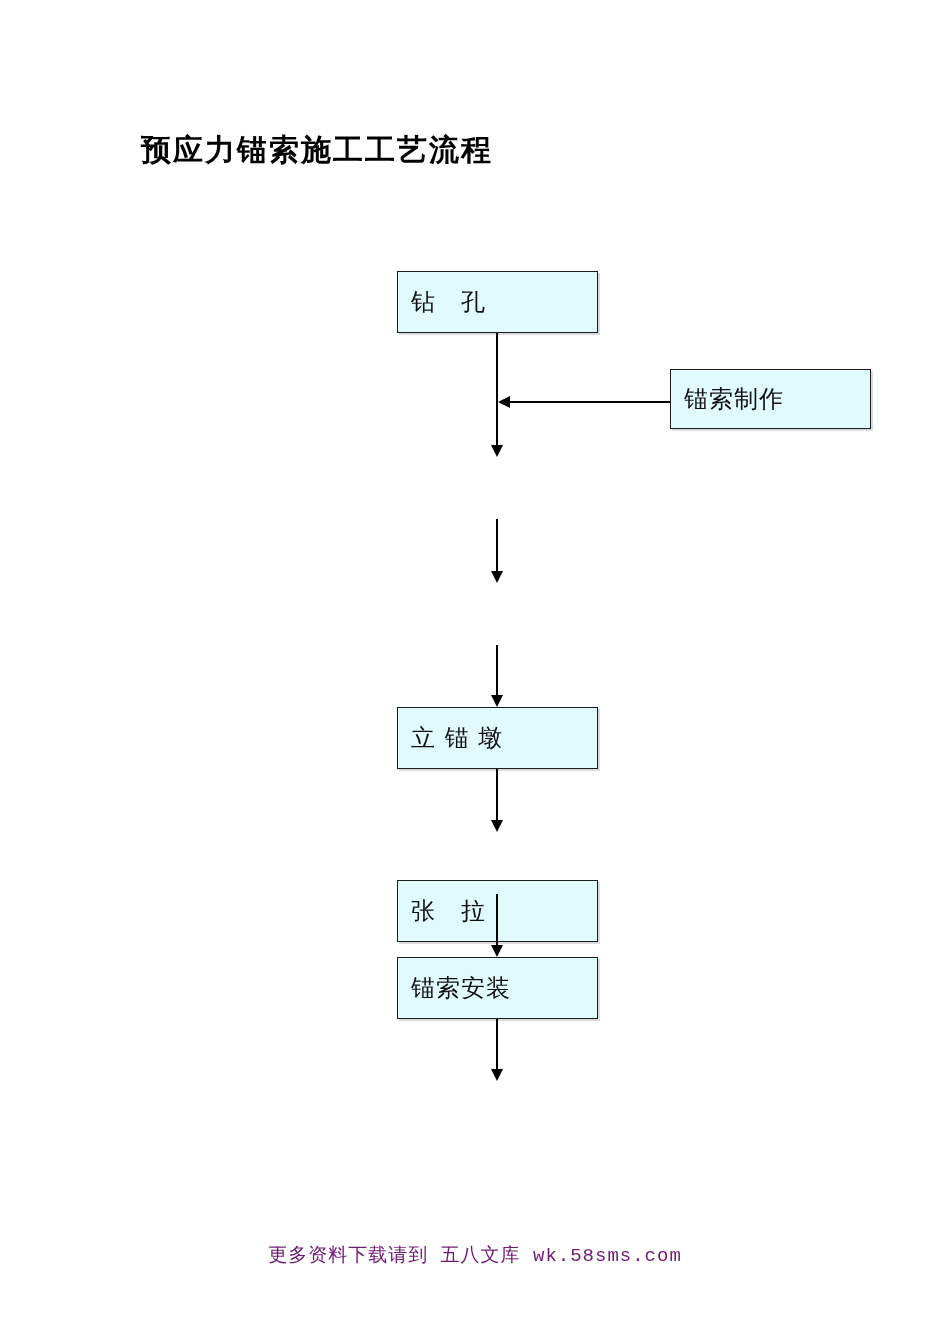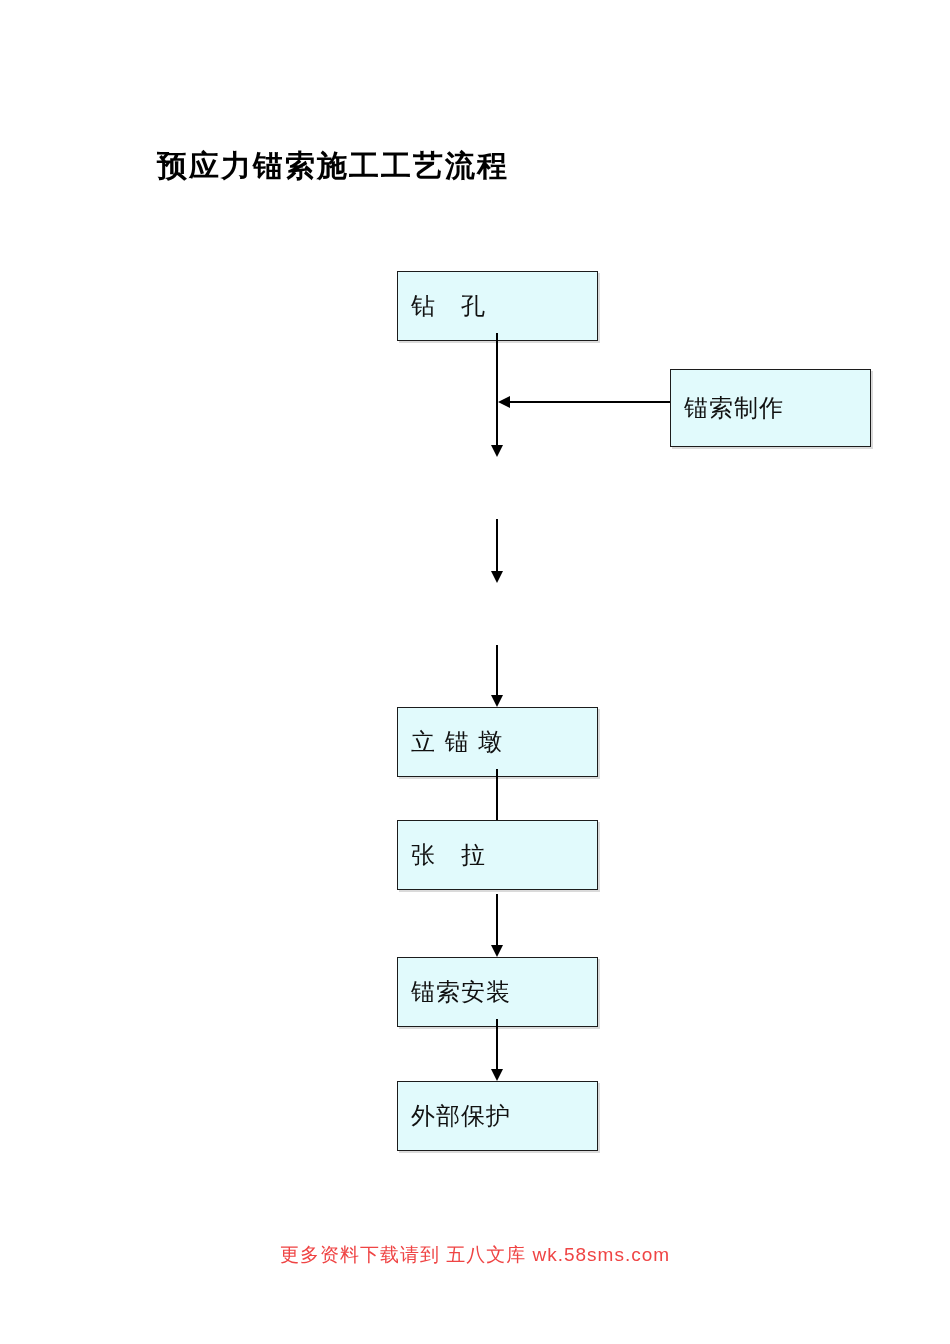--- a/index.html
+++ b/index.html
@@ -3,34 +3,34 @@
 <meta charset="utf-8">
 <title>预应力锚索施工工艺流程</title>
 <style>
   html, body { margin:0; padding:0; background:#ffffff; }
   .page {
     position:relative; width:950px; height:1344px;
     background:#ffffff; overflow:hidden;
     font-family:"DejaVu Sans", sans-serif;
   }
   .title {
-    position:absolute; left:141px; top:130px; margin:16px;
+    position:absolute; left:141px; top:130px; margin:0;
     font-family:Liberation Sans, sans-serif;
     font-size:30px; font-weight:700; color:#000;
     letter-spacing:2px; white-space:nowrap;
   }
   .flow-box {
-    position:absolute; left:397px; width:201px; height:70px;
+    position:absolute; left:397px; width:201px; height:62px;
     background:var(--box-fill, #e1fafc);
     border:1.5px solid var(--box-border, #1c1c1c);
     box-sizing:border-box;
     box-shadow:2px 2px 0 rgba(150,150,150,0.35);
     display:flex; align-items:center; padding-left:13px;
   }
-  .flow-box.side { left:670px; top:369px; width:201px; height:78px; }
+  .flow-box.side { left:670px; top:369px; width:201px; height:60px; }
   .box-label {
     font-family:"DejaVu Serif", serif;
     font-size:24px; color:#111; letter-spacing:1px; white-space:pre;
   }
   .vline {
     position:absolute; left:496px; width:2px;
     background:var(--arrow, #000);
   }
   .hline {
     position:absolute; top:401px; left:508px; width:162px; height:2px;
@@ -44,22 +44,22 @@
   }
   .arrow-left {
     position:absolute; left:498px; top:396px; width:0; height:0;
     border-top:6px solid transparent;
     border-bottom:6px solid transparent;
     border-right:12px solid var(--arrow, #000);
   }
   .footer {
     position:absolute; left:0; top:1242px; width:100%;
     text-align:center;
-    font-family:Liberation Sans, sans-serif;
-    font-size:19px; color:#ef4444; letter-spacing:1px;
+    font-family:Liberation Mono, monospace;
+    font-size:19px; color:#701a75; letter-spacing:1px;
   }
 </style>
 </head>
 <body>
 
 <div class="page">
 
   <h1 class="title">预应力锚索施工工艺流程</h1>
 
   <div class="flow-box" style="top:271px">
@@ -84,33 +84,30 @@
   <div class="vline" style="top:645px; height:50px"></div>
   <div class="arrow-down" style="top:695px"></div>
 
   <div class="flow-box" style="top:707px">
     <span class="box-label">立 锚 墩</span>
   </div>
 
   <div class="vline" style="top:769px; height:51px"></div>
   <div class="arrow-down" style="top:820px"></div>
 
-  <div class="flow-box" style="top:820px">
+  <div class="flow-box" style="top:880px">
     <span class="box-label">张　拉</span>
   </div>
 
   <div class="vline" style="top:894px; height:51px"></div>
   <div class="arrow-down" style="top:945px"></div>
 
   <div class="flow-box" style="top:957px">
     <span class="box-label">锚索安装</span>
   </div>
 
   <div class="vline" style="top:1019px; height:50px"></div>
   <div class="arrow-down" style="top:1069px"></div>
 
-  <div class="flow-box" style="top:1081px">
-    <span class="box-label">外部保护</span>
-  </div>
 
   <div class="footer">更多资料下载请到 五八文库 wk.58sms.com</div>
 
 </div>
 
 </body></html>

